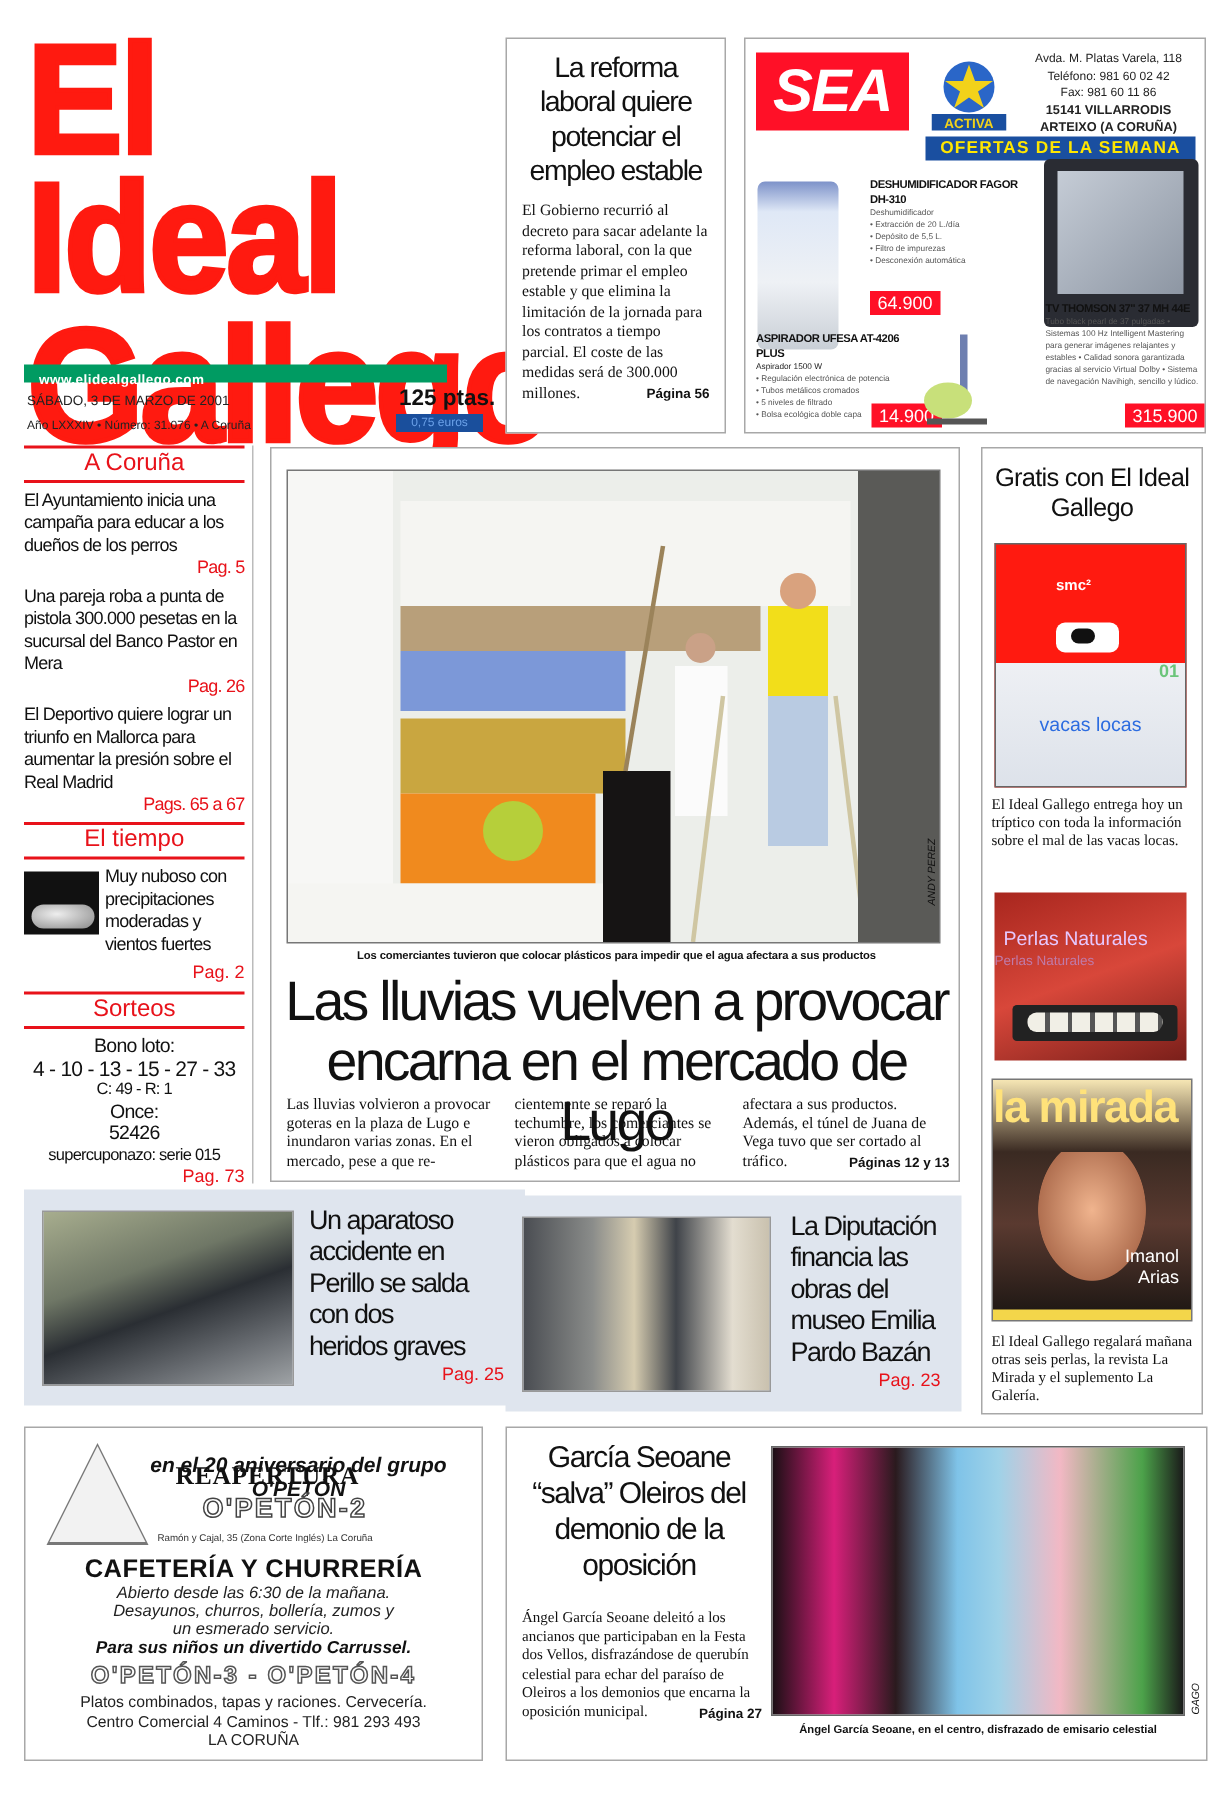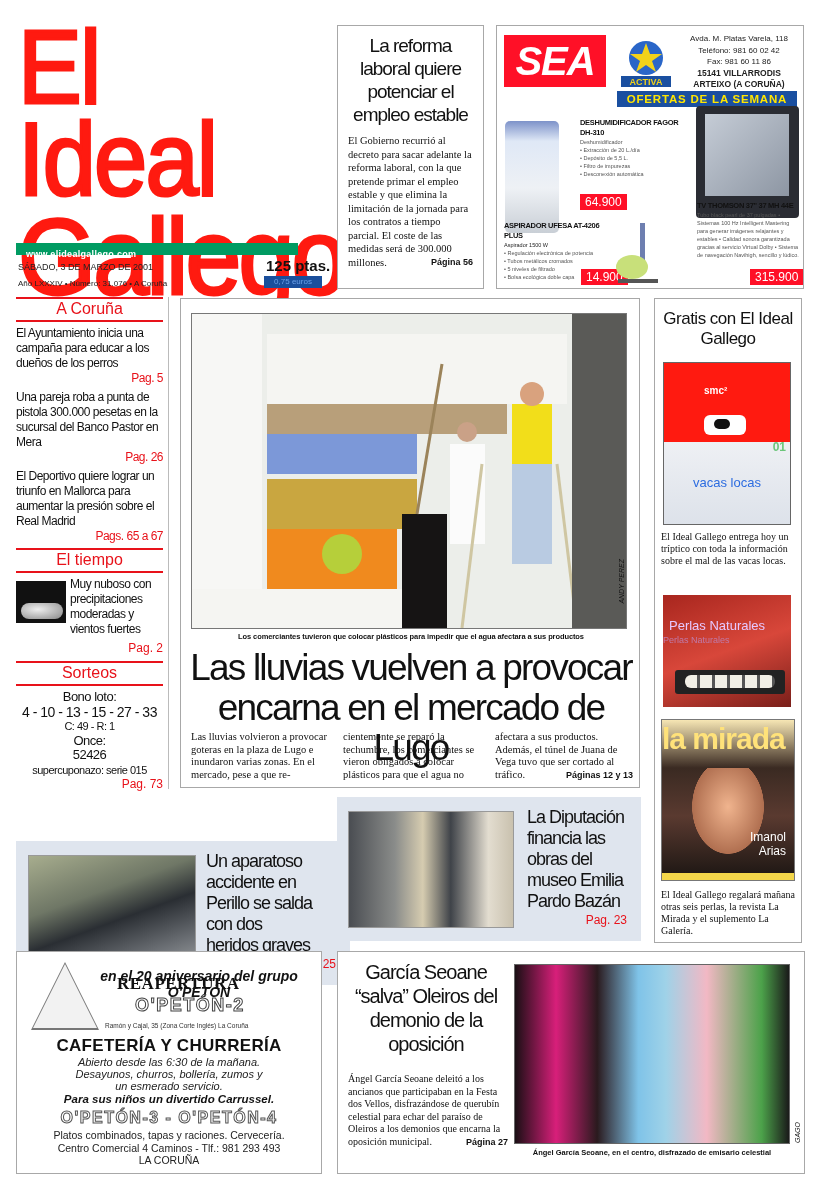--- a/index.html
+++ b/index.html
@@ -4,21 +4,21 @@
 <style>
   * { box-sizing: border-box; margin: 0; padding: 0; }
   body { width: 820px; height: 1199px; background: #ffffff; position: relative; overflow: hidden; font-family: "Liberation Sans", sans-serif; color: #111; }
   .abs { position: absolute; }
   .box { position: absolute; border: 1px solid #a8a8a8; background: #fff; }
   .serif { font-family: "Liberation Serif", serif; }
   .pag { color: #e8121a; text-align: right; font-size: 12px; }
   .hl { font-family: "Liberation Sans", sans-serif; letter-spacing: -0.5px; }
 
   
-  .logo { left: 18px; top: 22px; width: 300px; font-family: "Liberation Sans", sans-serif; font-weight: 400; color: #ff1a10; line-height: 0.88; }
+  .logo { left: 18px; top: 22px; width: 300px; font-family: "Liberation Sans", sans-serif; font-weight: 700; color: #ff1a10; line-height: 0.88; }
   .logo .l1 { font-size: 104px; letter-spacing: -2px; transform: scaleX(0.92); transform-origin: left; display:block; -webkit-text-stroke: 3px #ff1a10; }
   .logo .l2 { font-size: 108px; letter-spacing: -3px; transform: scaleX(0.93); transform-origin: left; display:block; margin-top: 4px; -webkit-text-stroke: 3px #ff1a10; }
   .urlbar { left: 16px; top: 243px; width: 282px; height: 12px; background: #009b62; }
   .urlbar span { color: #fff; font-weight: bold; font-size: 9px; padding-left: 10px; line-height: 12px; letter-spacing: 0.3px; }
   .date { left: 18px; top: 262px; font-size: 9px; color: #222; }
   .issue { left: 18px; top: 279px; font-size: 8px; color: #222; }
   .price { left: 266px; top: 257px; font-size: 15px; font-weight: bold; color:#111; }
   .euro { left: 264px; top: 276px; width: 58px; height: 12px; background: #1a4f9c; color: #6aa0e8; font-size: 8px; text-align: center; line-height: 12px; }
 
   
@@ -79,21 +79,21 @@
   .cover2 .case { position:absolute; left:12px; top:75px; width:110px; height:24px; background:#222; border-radius:3px; }
   .pearls { position:absolute; left:22px; top:80px; width:90px; height:13px; background: repeating-linear-gradient(90deg,#f1efe6 0 12px,#555 12px 15px); border-radius: 6px; }
   .cover3 { left: 6px; top: 420px; width: 134px; height: 162px; background: linear-gradient(180deg,#f6e6b4 0%,#3a2a22 30%,#5a3a30 60%,#1a1512 100%); border:1px solid #777; }
   .cover3 .mir { position:absolute; left:0; top:2px; width:100%; text-align:left; color:#ffe27a; font-size: 30px; font-weight:bold; letter-spacing:-1px; }
   .cover3 .face { position:absolute; left:30px; top:48px; width:72px; height:86px; background: radial-gradient(ellipse at 50% 45%, #f0b48e, #b06f50 70%, transparent 71%); }
   .cover3 .nm { position:absolute; right:8px; top:110px; color:#fff; font-size: 12px; text-align:right; line-height:14px; }
   .cover3 .band { position:absolute; left:0; bottom:0; width:100%; height:7px; background:#f3d64a; }
 
   
   .blue { position:absolute; background: #dfe5ee; }
-  .acc { left: 16px; top: 841px; width: 334px; height: 144px; }
+  .acc { left: 16px; top: 793px; width: 334px; height: 144px; }
   .dip { left: 337px; top: 797px; width: 304px; height: 144px; }
   .acc .ph { position:absolute; left: 12px; top: 14px; width: 168px; height: 117px; background: linear-gradient(160deg,#a7ad8e 0%,#6f7766 35%,#2a2e33 55%,#6b6f74 80%,#9fa3a6 100%); border:1px solid #999; }
   .dip .ph { position:absolute; left: 11px; top: 14px; width: 166px; height: 117px; background: linear-gradient(90deg,#4a4d52 0%,#8a8c8a 28%,#d6ccb0 45%,#3f4349 62%,#e3ddd0 85%,#c9c1ae 100%); border:1px solid #999; }
   .mid-h { position:absolute; font-size: 18px; line-height: 21px; letter-spacing: -1px; }
   .acc .mid-h { left: 190px; top: 10px; width: 112px; }
   .dip .mid-h { left: 190px; top: 10px; width: 110px; }
   .mid-p { position:absolute; right: 14px; bottom: 14px; color:#e8121a; font-size: 12px; }
 
   
   .opet { left: 16px; top: 951px; width: 306px; height: 223px; text-align: center; }

